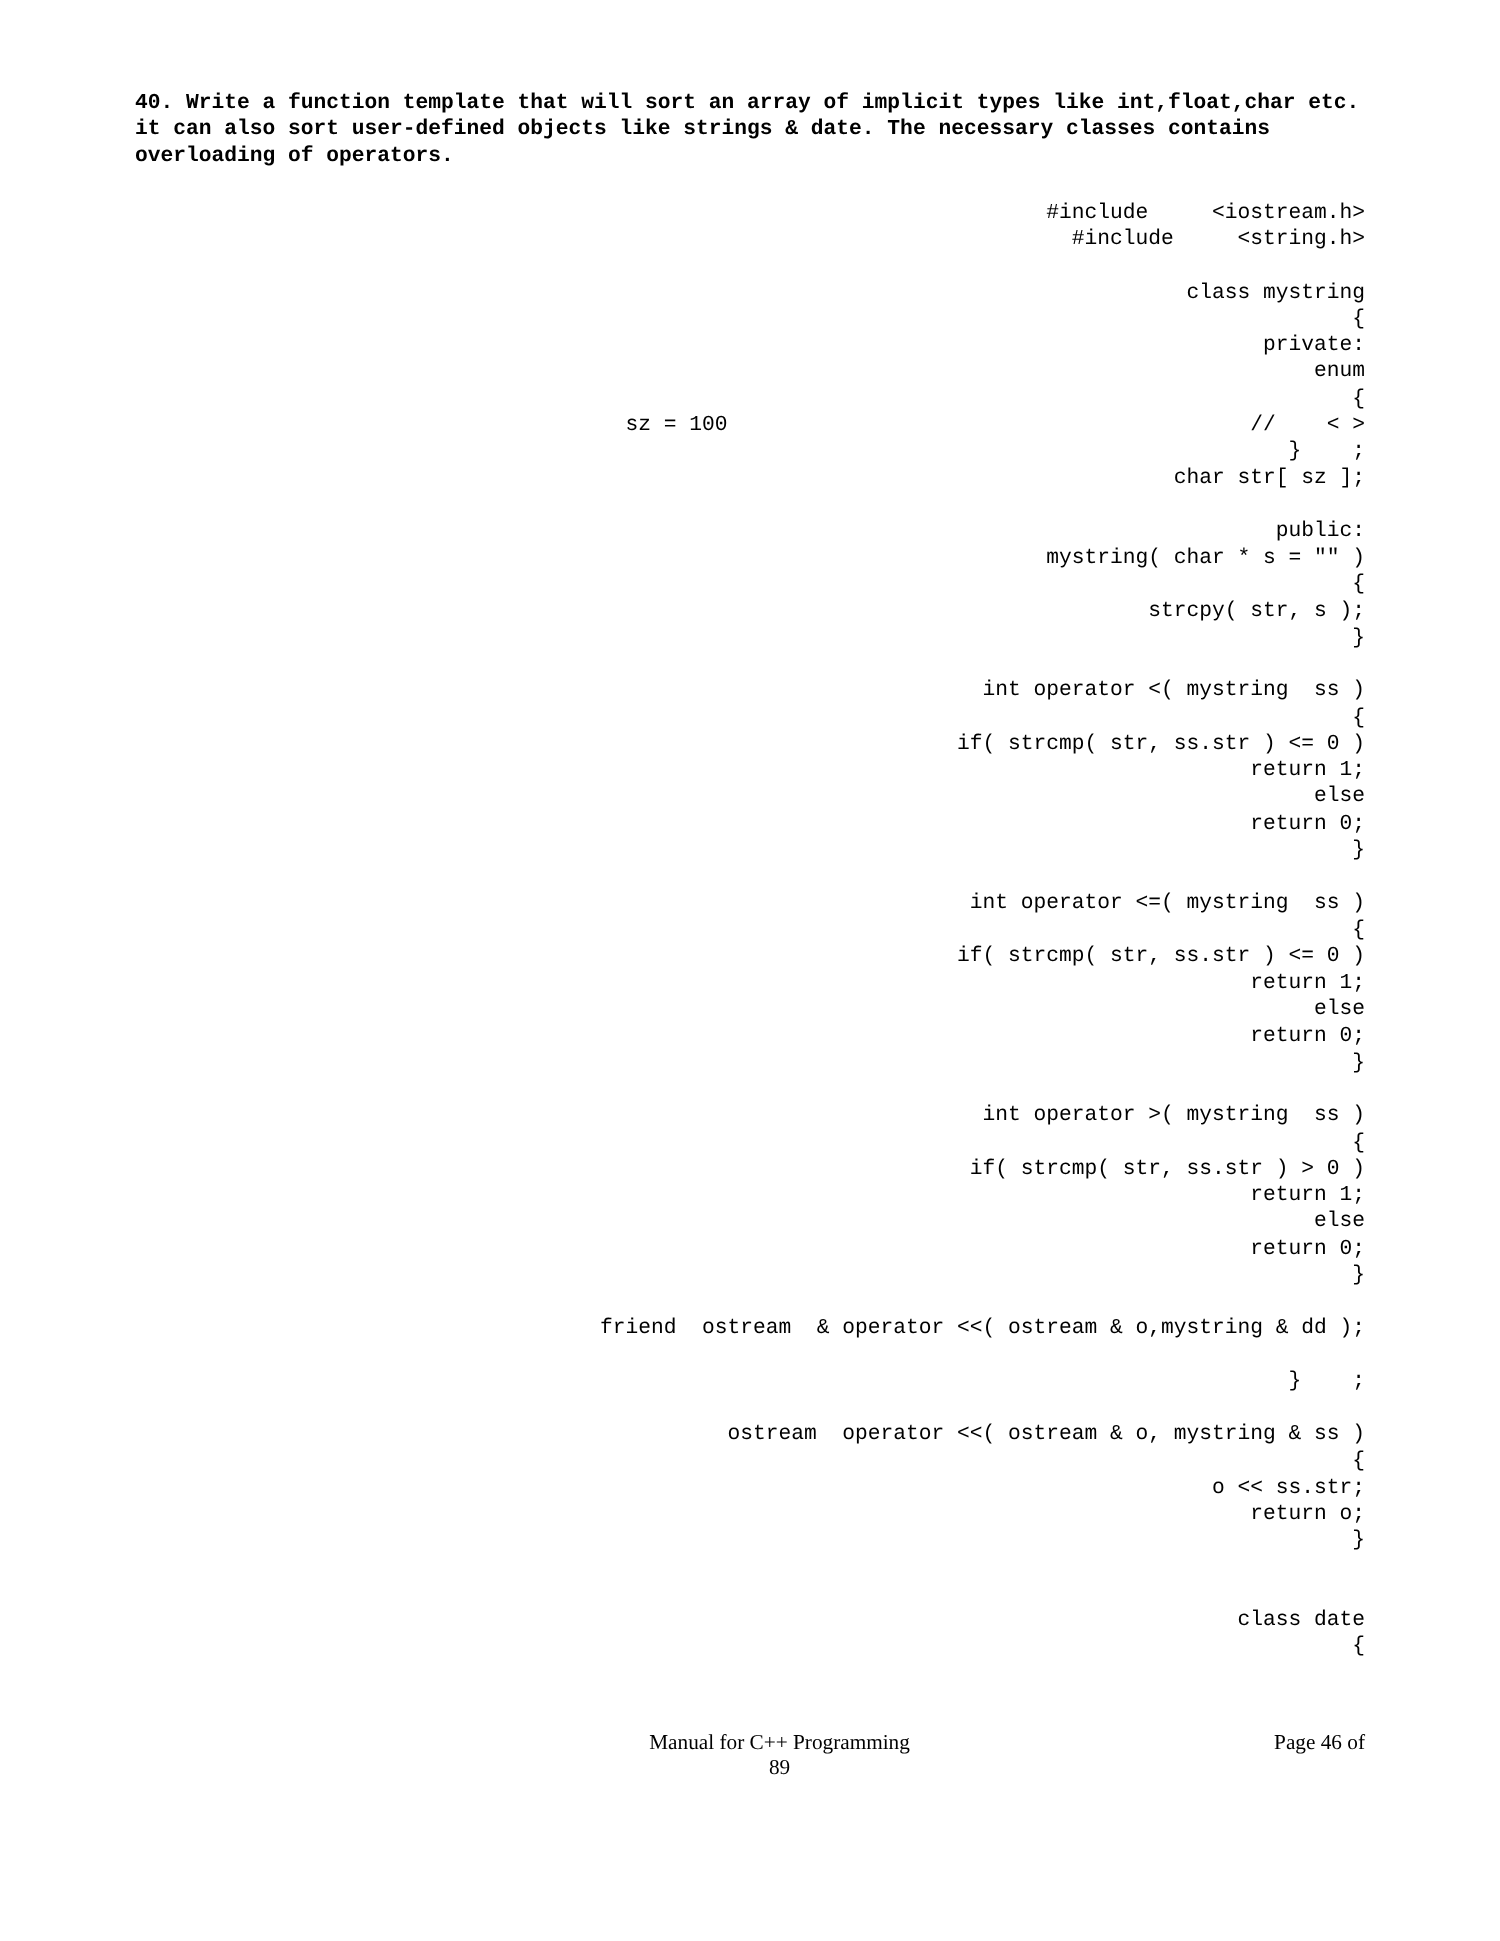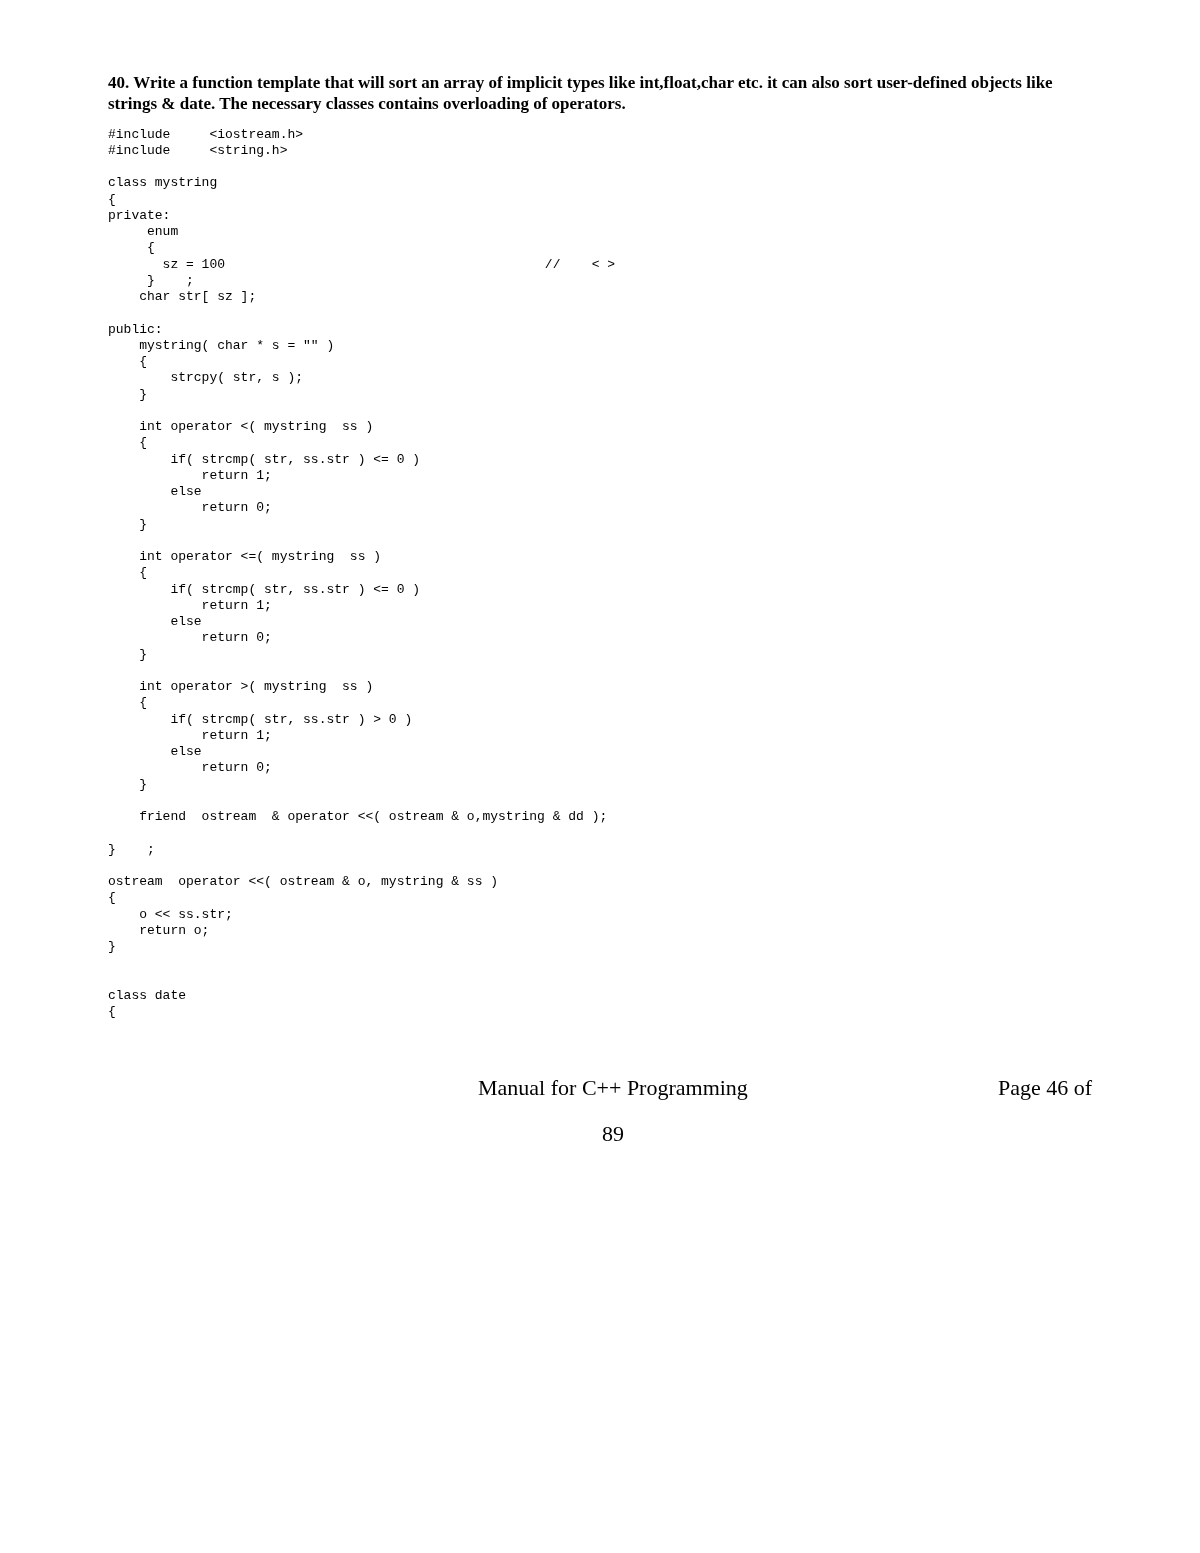--- a/index.html
+++ b/index.html
@@ -7,51 +7,51 @@
       padding: 0;
       background: #ffffff;
       font-family: "Times New Roman", Times, serif;
       width: 1200px;
     }
     .page {
       padding: 72px 108px 40px 108px;
       box-sizing: border-box;
     }
     .question {
-      font-family: Liberation Serif, serif;
+      font-family: Liberation Mono, monospace;
       font-weight: bold;
       font-size: 17px;
       line-height: 1.25;
       white-space: pre-wrap;
-      margin-bottom: 12px;
+      margin-bottom: 24px;
     }
     .code {
       font-family: "Courier New", Courier, monospace;
-      font-size: 13px;
+      font-size: 17px;
       line-height: 1.25;
       white-space: pre;
+      text-align: right;
     }
     .footer {
       margin-top: 55px;
       font-family: "Times New Roman", Times, serif;
-      font-size: 22px;
+      font-size: 17px;
       display: flex;
       justify-content: space-between;
     }
     .footer-center {
       text-align: center;
       flex: 1;
     }
     .footer-right {
       text-align: right;
       white-space: nowrap;
     }
     .footer-pagecount {
       text-align: center;
-      margin-top: 20px;
     }
   </style>
 </head>
 <body>
 
 <div class="page">
   <div class="question">40. Write a function template that will sort an array of implicit types like int,float,char etc. it can also sort user-defined objects like strings &amp; date. The necessary classes contains overloading of operators.</div>
   <div class="code">#include     &lt;iostream.h&gt;
 #include     &lt;string.h&gt;
 

